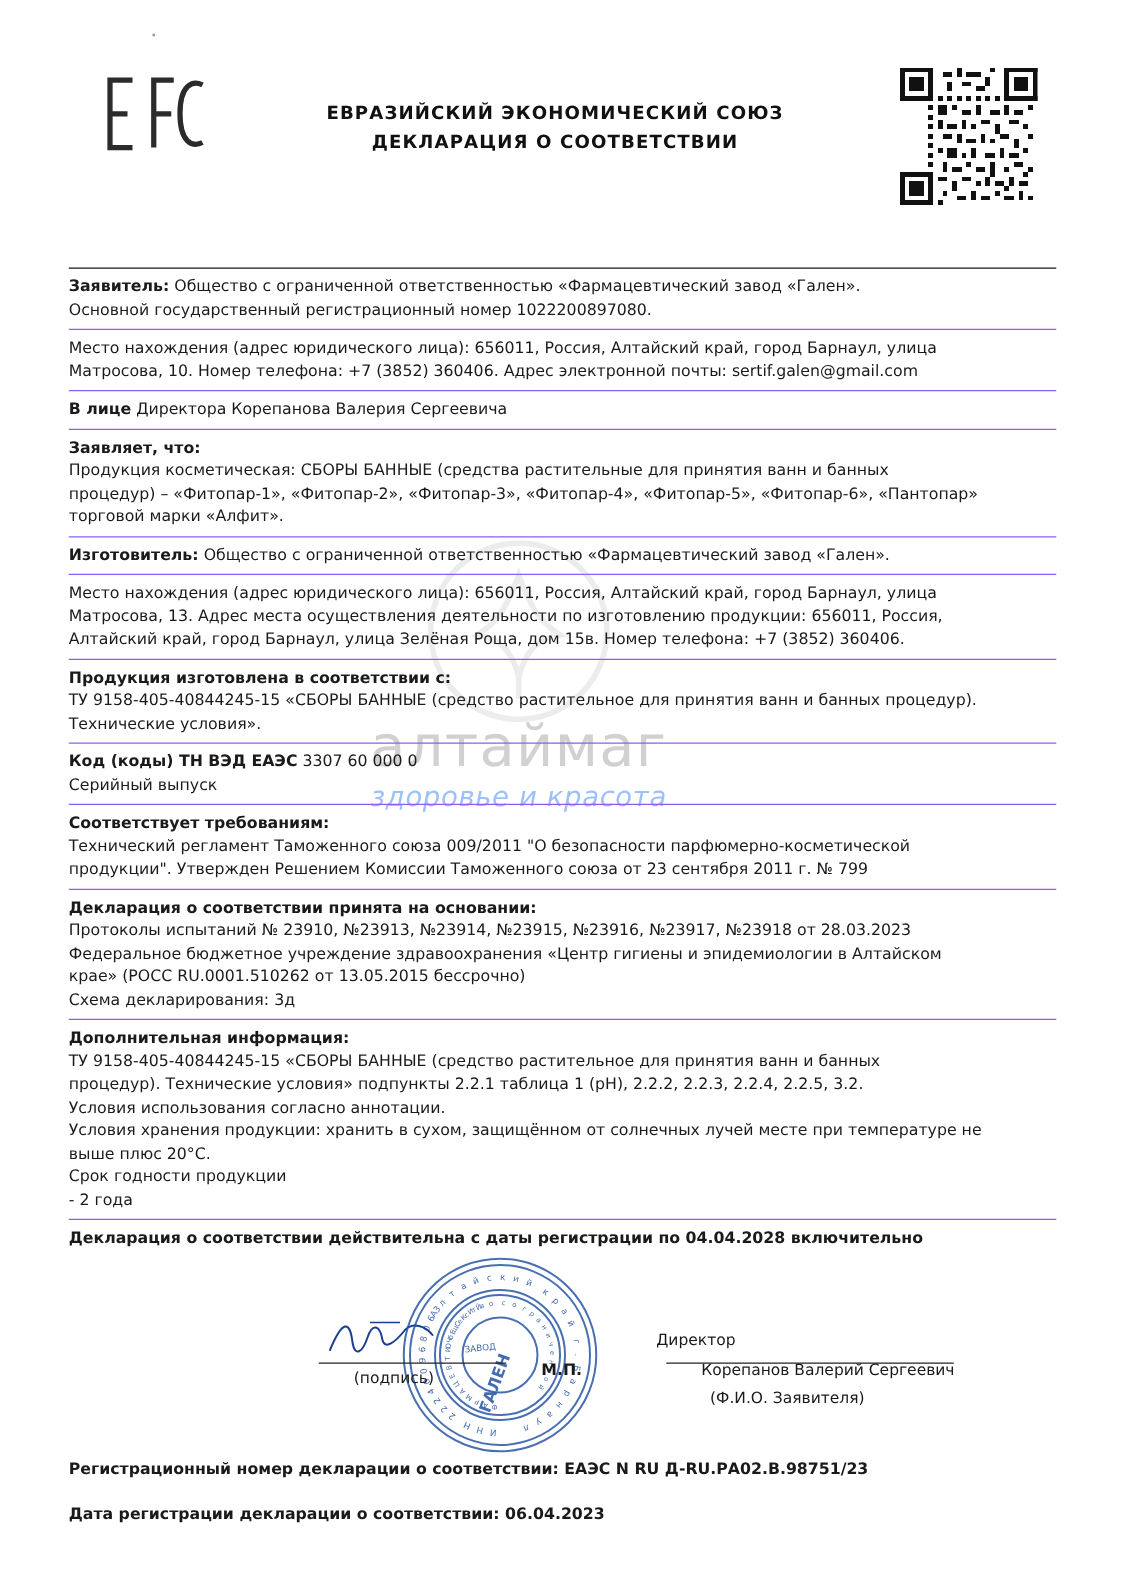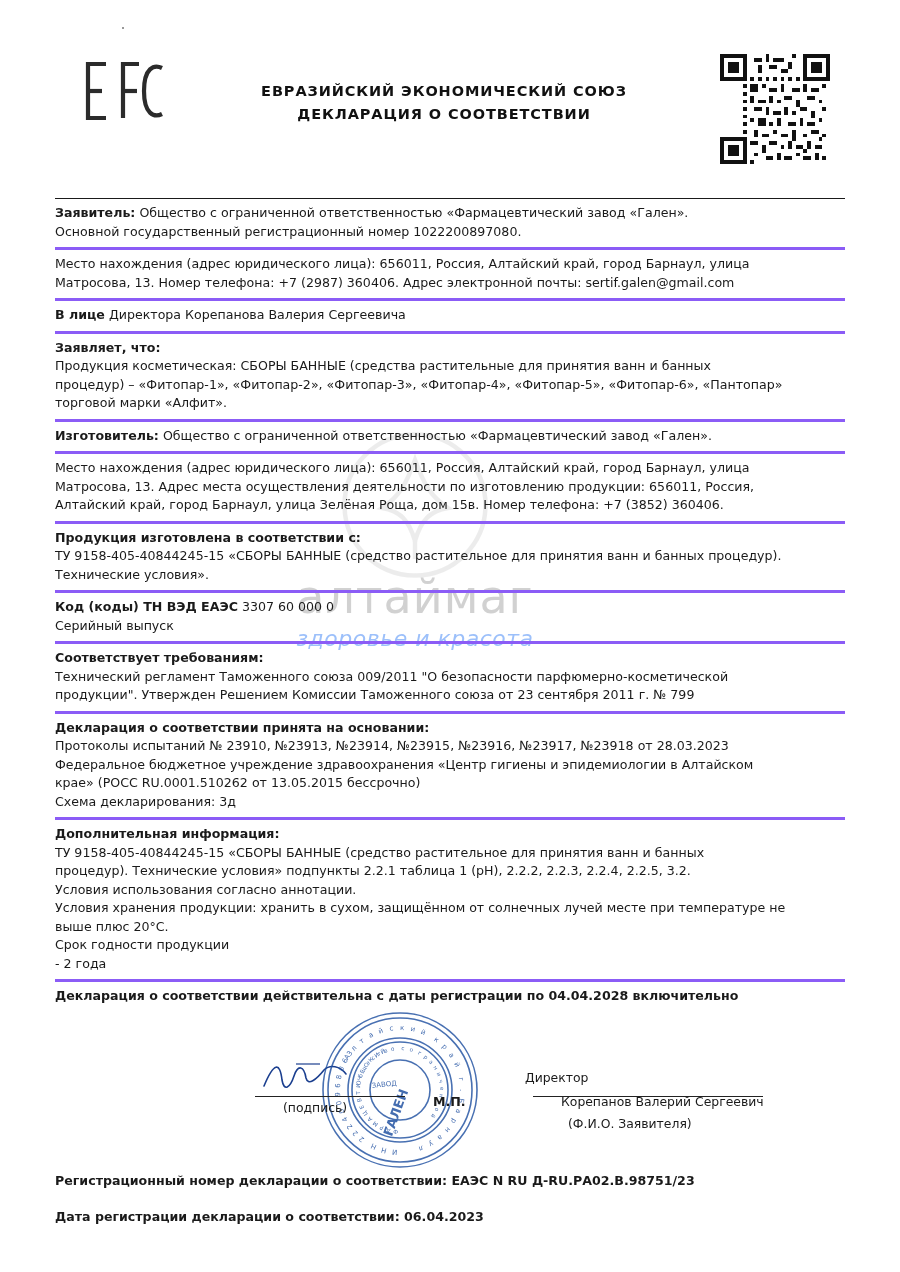--- a/index.html
+++ b/index.html
@@ -89,25 +89,25 @@
     width: 110px;
     height: 110px;
     margin-right: 10px;
     margin-top: 6px;
   }
 
   
   .content {
     position: relative;
     z-index: 10;
-    margin: 34px 55px 0 55px;
+    margin: 50px 55px 0 55px;
     width: 790px;
   }
   .sec {
-    border-top: 3px solid #8b5cf6;
+    border-top: 1px solid #8b5cf6;
     padding: 5px 0 6px 0;
   }
   .sec.first { border-top: 1px solid #1a1a1a; }
   .sec p {
     margin: 0;
     font-size: 12.6px;
     line-height: 1.47;
   }
   .sec p.lbl {
     font-weight: bold;
@@ -350,21 +350,21 @@
 
   <div class="content">
 
     <div class="sec first">
       <p><b>Заявитель:</b><span> Общество с ограниченной ответственностью «Фармацевтический завод «Гален».</span></p>
       <p>Основной государственный регистрационный номер 1022200897080.</p>
     </div>
 
     <div class="sec">
       <p>Место нахождения (адрес юридического лица): 656011, Россия, Алтайский край, город Барнаул, улица</p>
-      <p>Матросова, 13. Номер телефона: +7 (2987) 360406. Адрес электронной почты: sertif.galen@gmail.com</p>
+      <p>Матросова, 10. Номер телефона: +7 (3852) 360406. Адрес электронной почты: sertif.galen@gmail.com</p>
     </div>
 
     <div class="sec">
       <p><b>В лице</b><span> Директора Корепанова Валерия Сергеевича</span></p>
     </div>
 
     <div class="sec">
       <p class="lbl">Заявляет, что:</p>
       <p>Продукция косметическая: СБОРЫ БАННЫЕ (средства растительные для принятия ванн и банных</p>
       <p>процедур) – «Фитопар-1», «Фитопар-2», «Фитопар-3», «Фитопар-4», «Фитопар-5», «Фитопар-6», «Пантопар»</p>

